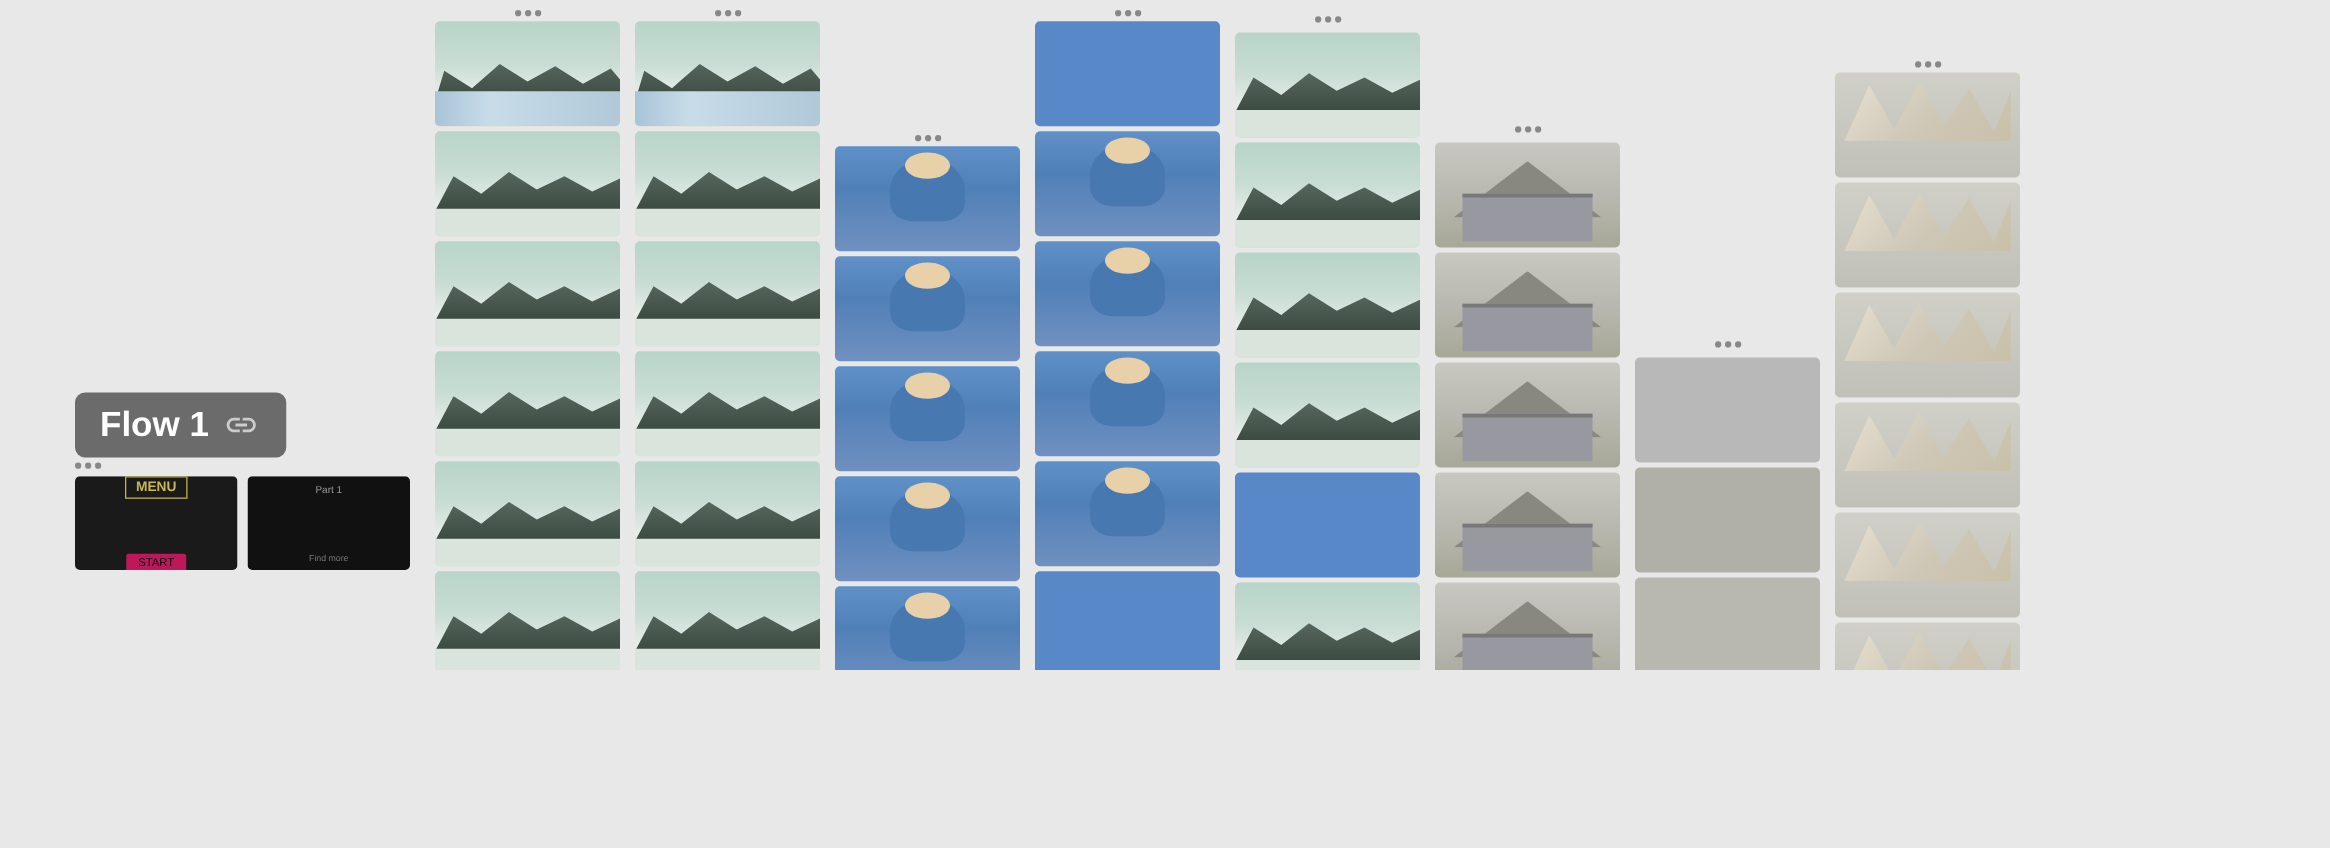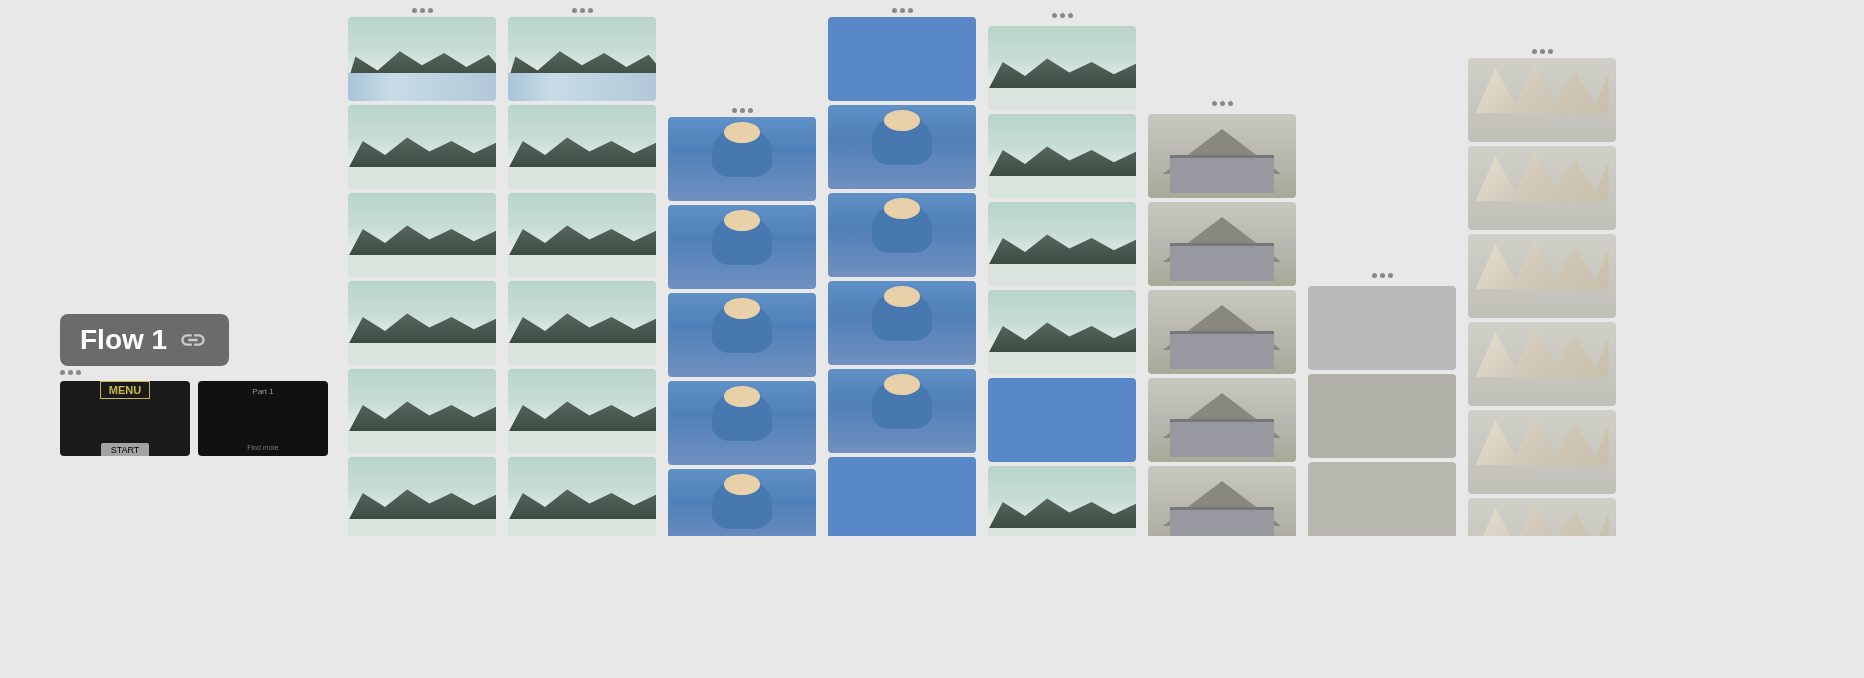--- a/index.html
+++ b/index.html
@@ -105,21 +105,21 @@
     .scene-menu .menu-text {
       color: #c8b84a;
       font-size: 11px;
       font-weight: bold;
       border: 1px solid #c8b84a;
       padding: 2px 8px;
       margin-bottom: 4px;
     }
 
     .scene-menu .start-btn {
-      background: #a3a3a3;
+      background: #be185d;
       color: #000;
       font-size: 9px;
       padding: 2px 10px;
       border-radius: 2px;
     }
 
     .scene-dark {
       background: #111;
       display: flex;
       flex-direction: column;

